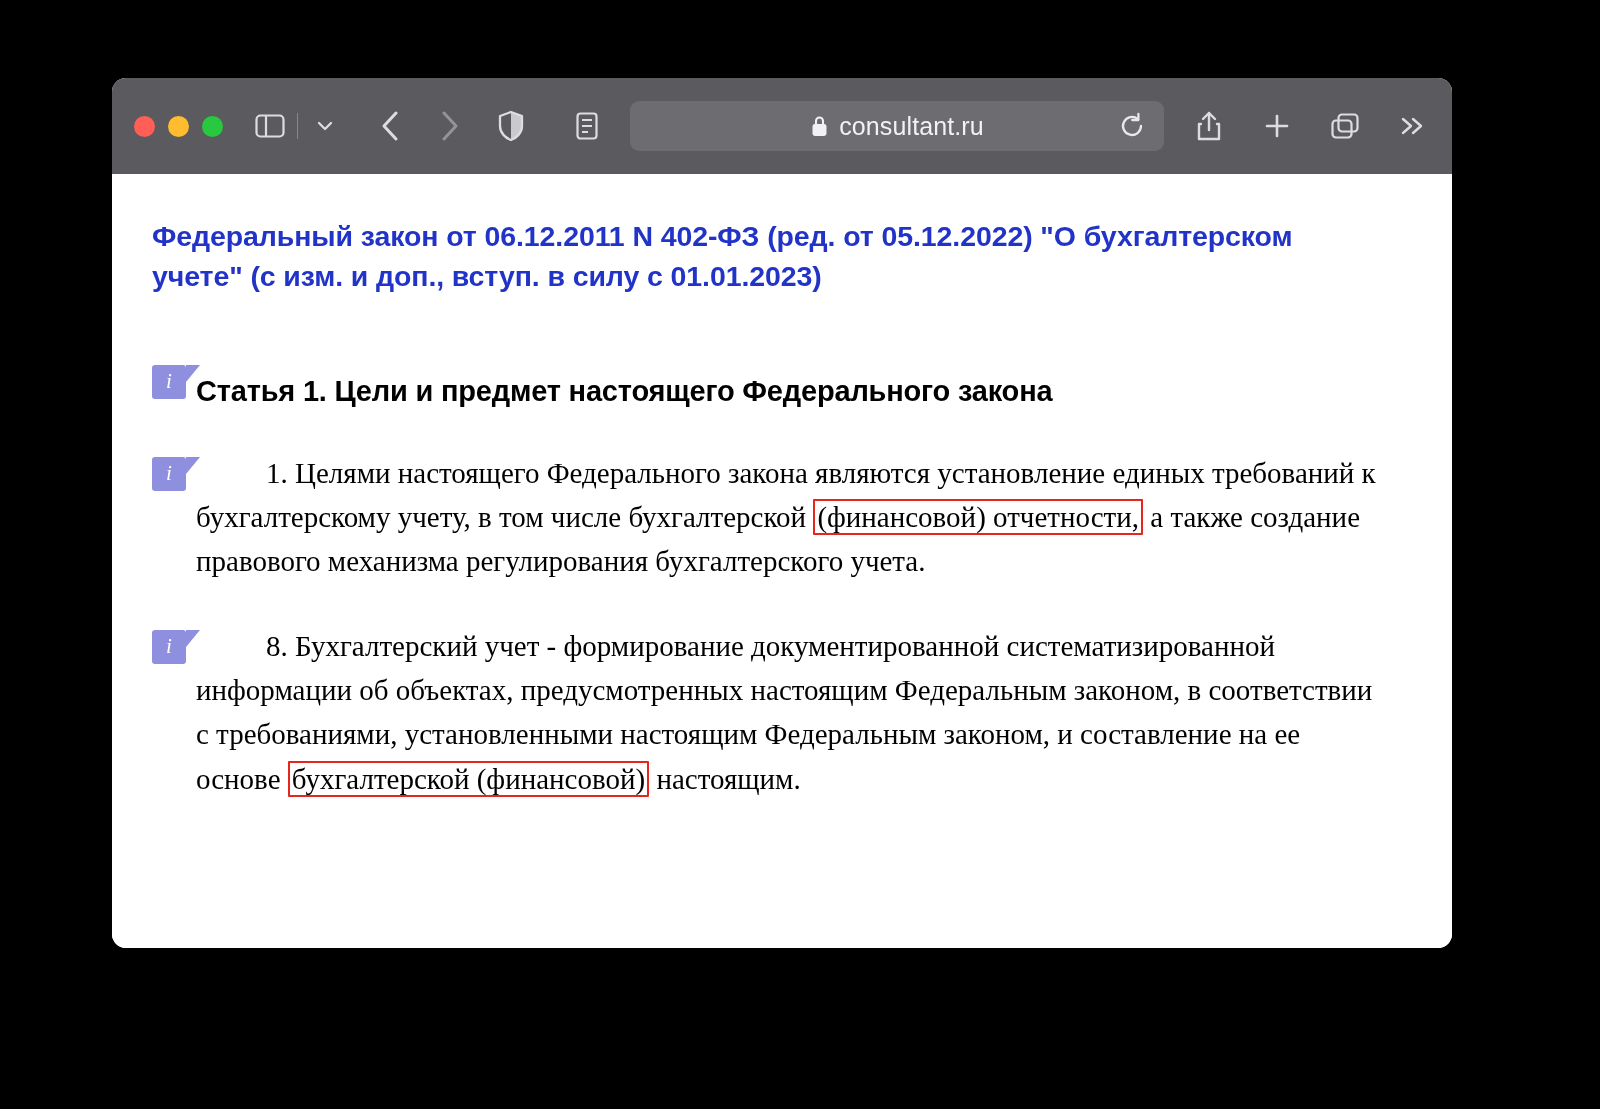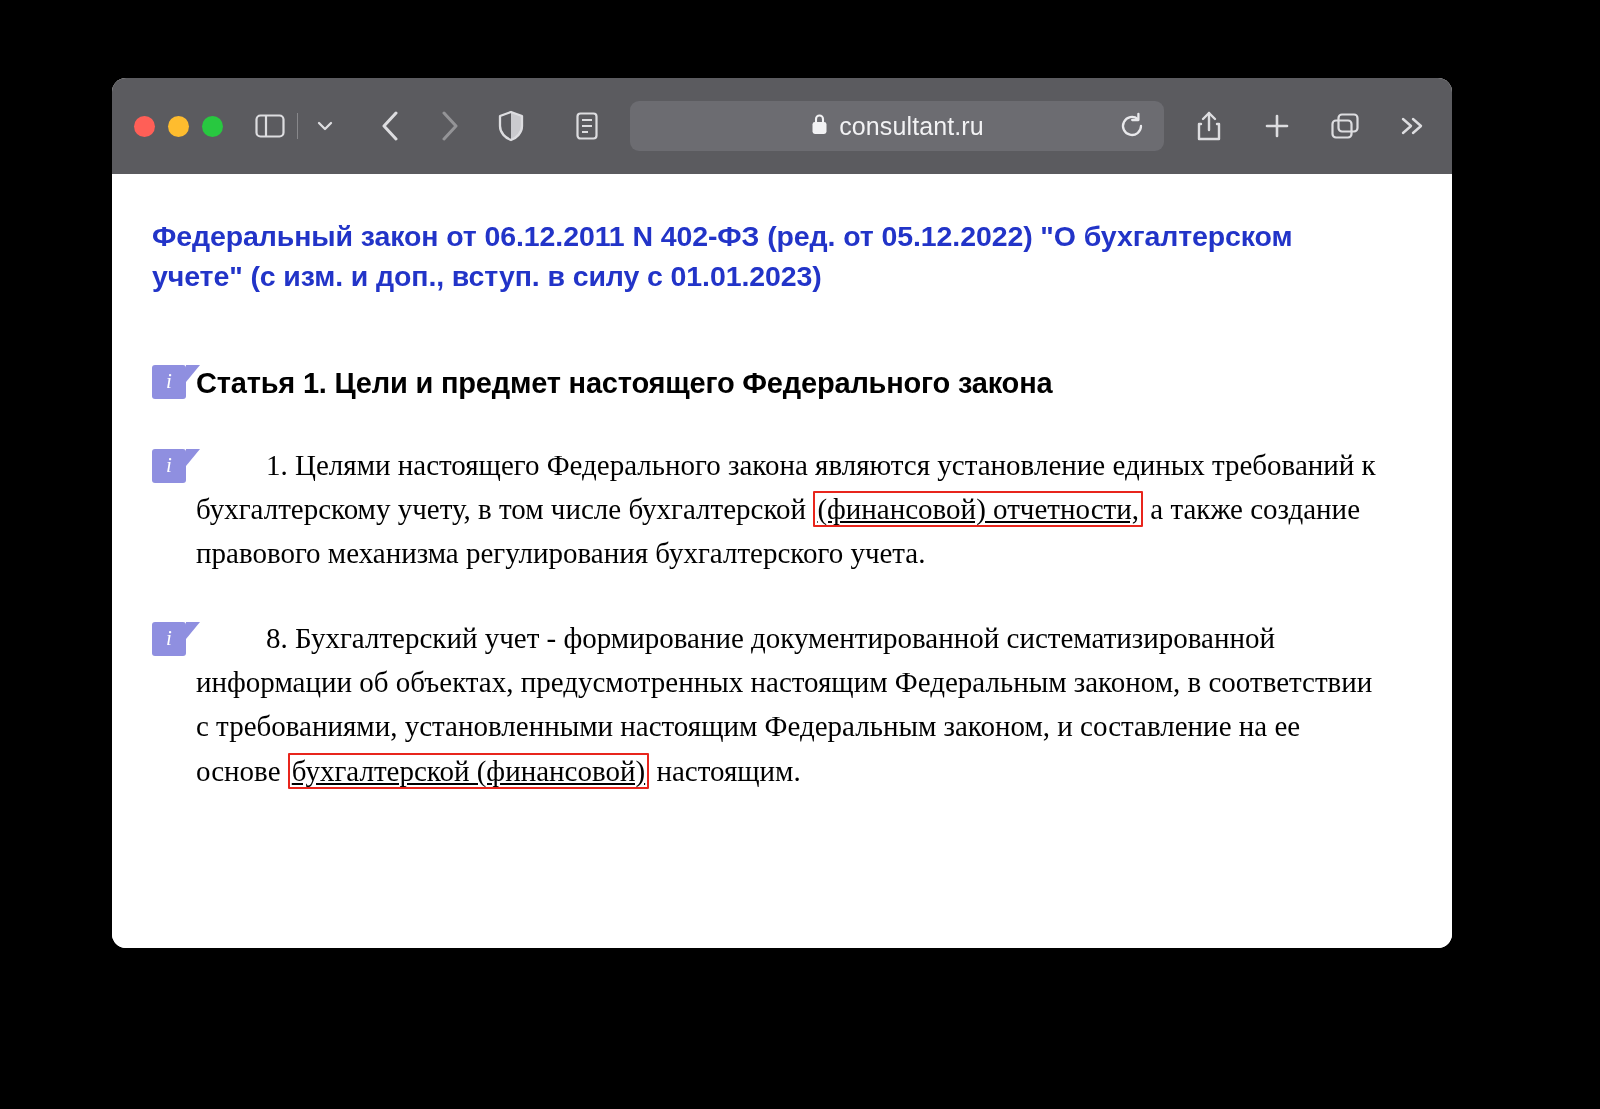--- a/index.html
+++ b/index.html
@@ -106,21 +106,21 @@
     border-radius: 9px;
     display: flex;
     align-items: center;
     justify-content: center;
     position: relative;
     padding: 0 16px;
     box-sizing: border-box;
   }
   .url-center {
     display: flex;
-    align-items: flex-start;
+    align-items: center;
     gap: 10px;
   }
   .url-text {
     color: #f2f2f4;
     font-size: 25px;
     letter-spacing: 0.1px;
   }
   .reload {
     position: absolute;
     right: 18px;
@@ -191,41 +191,40 @@
     border-top: 17px solid #8f8fe0;
     border-right: 14px solid transparent;
   }
 
   .art-head {
     font-family: "Liberation Sans", sans-serif;
     font-weight: bold;
     font-size: 29px;
     color: #000000;
     line-height: 1.3;
-    margin-top: 6px;
+    margin-top: 14px;
     letter-spacing: -0.2px;
   }
 
   .para {
     font-family: "Liberation Serif", serif;
     font-size: 29px;
     line-height: 1.53;
     color: #000000;
     text-align: left;
     max-width: 1185px;
   }
   .para .indent { display: inline-block; width: 70px; }
 
   .hl {
     border: 2.5px solid #e8251c;
     padding: 0 2px;
     border-radius: 1px;
     display: inline;
     box-decoration-break: clone;
-    text-decoration: underline;
     -webkit-box-decoration-break: clone;
   }
 
   svg { display: block; }
 </style>
 </head>
 <body>
 
 <div class="screen">
   <div class="browser-window">

